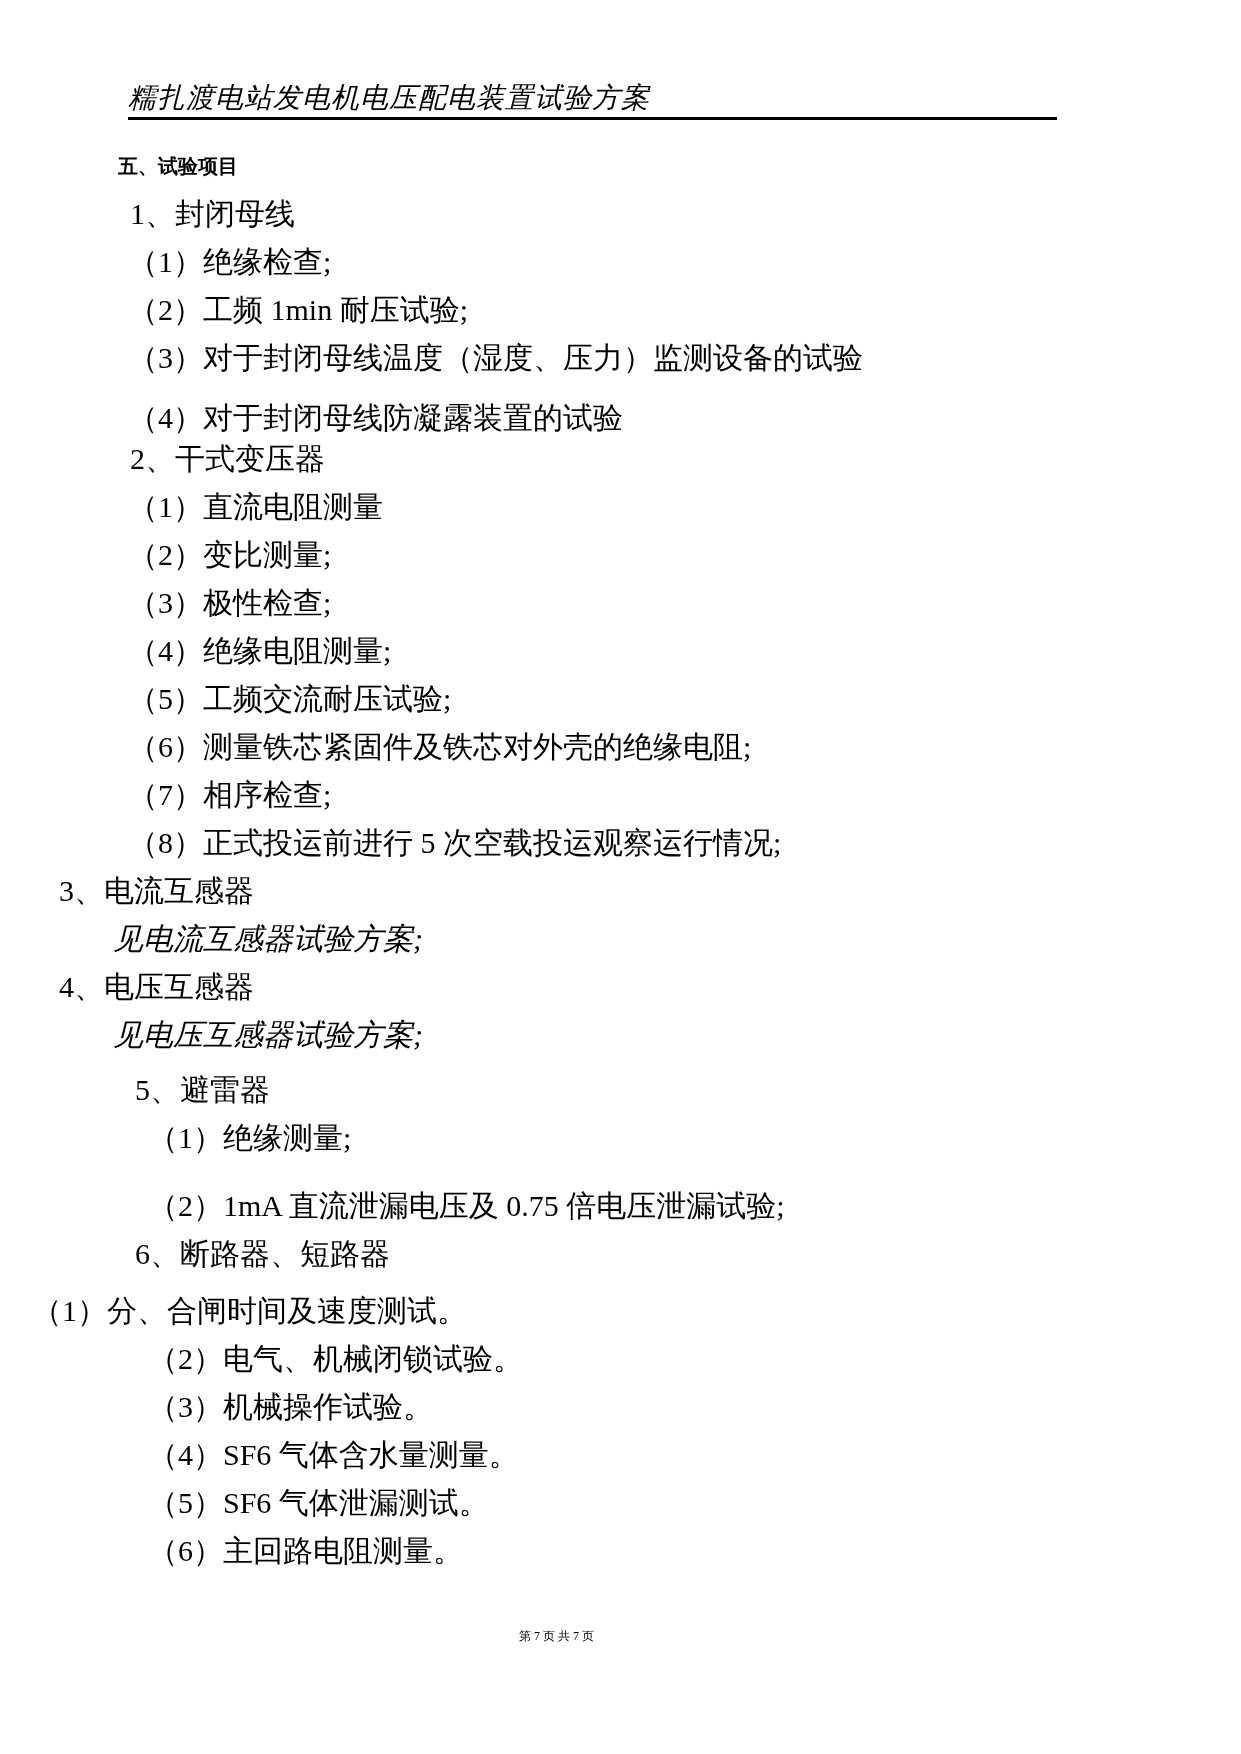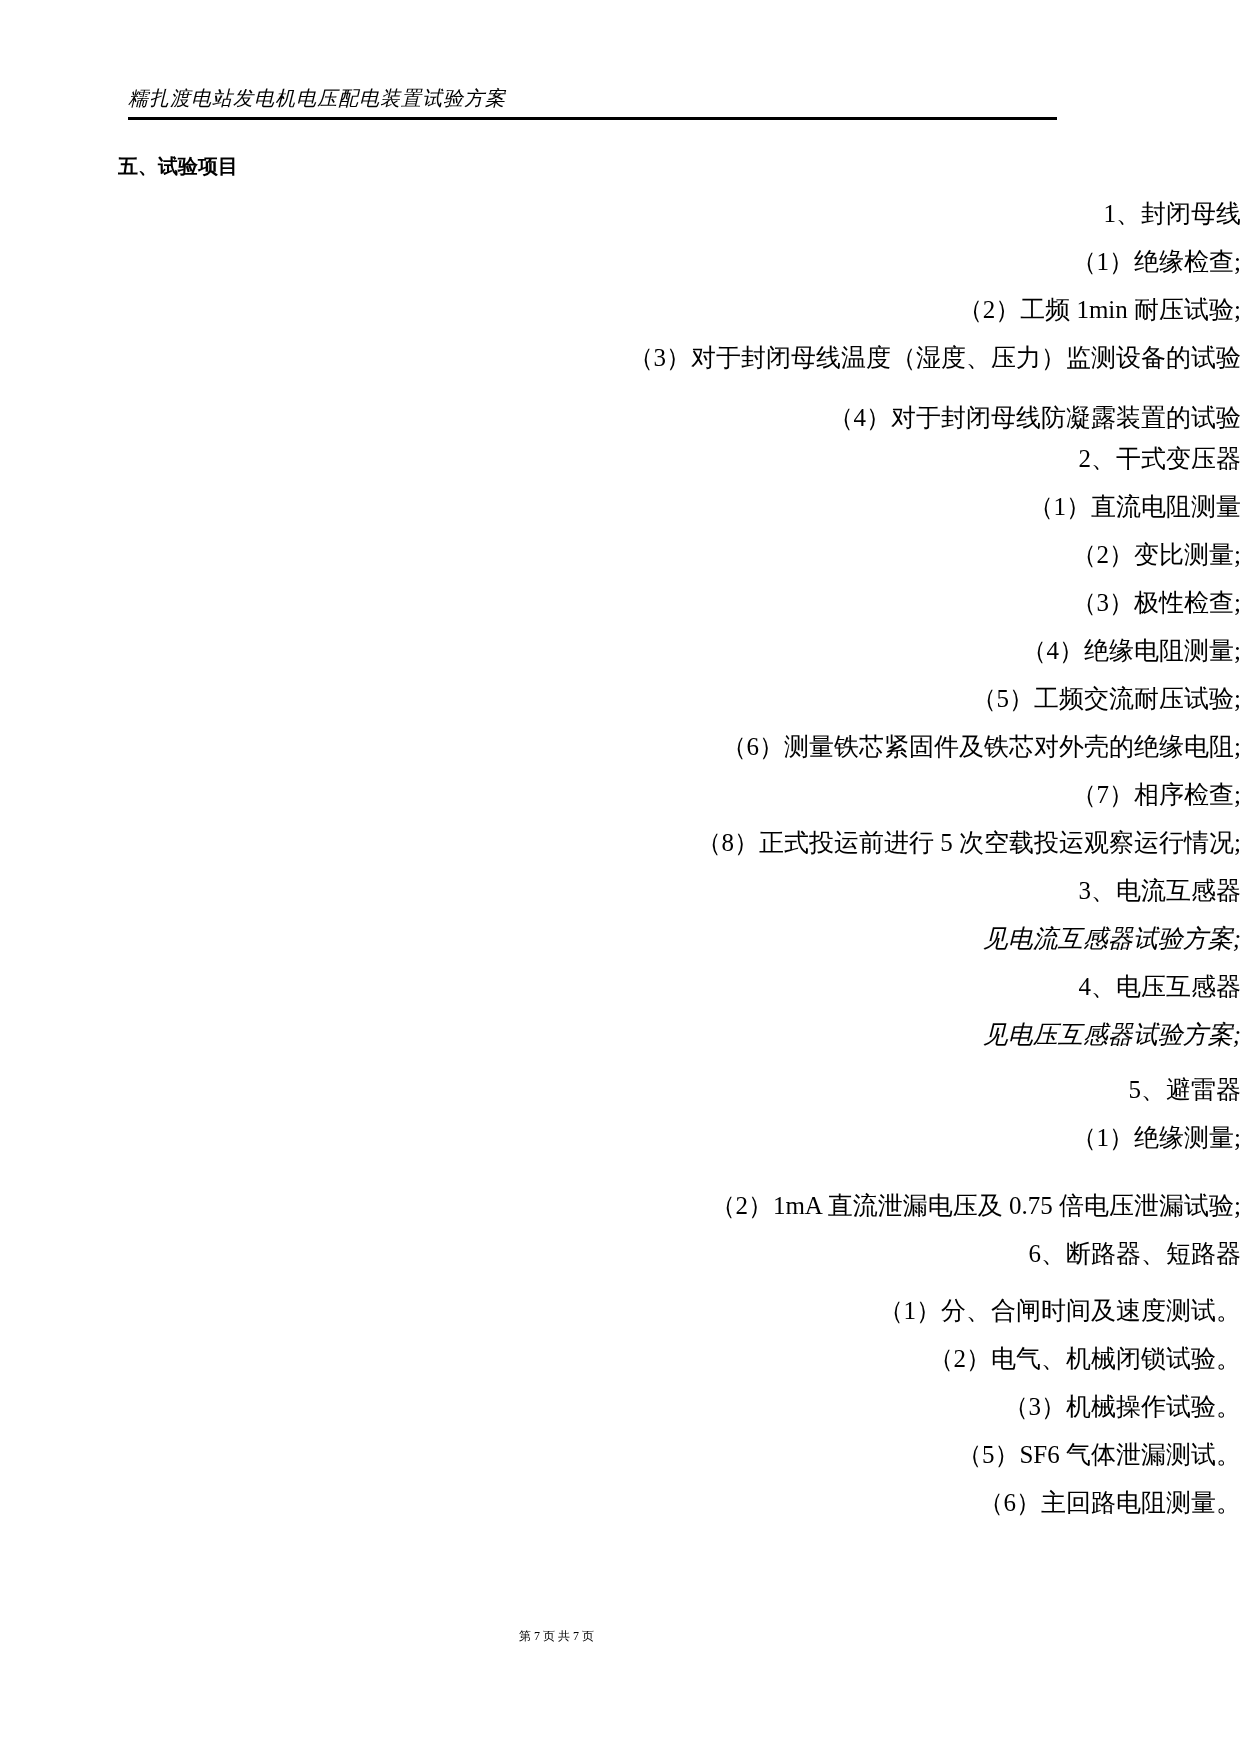--- a/index.html
+++ b/index.html
@@ -18,21 +18,21 @@
   }
   
   .header {
     position: absolute;
     top: 84px;
     left: 128px;
     width: 929px;
   }
   .header-title {
     font-style: italic;
-    font-size: 20px;
+    font-size: 28px;
     line-height: 28px;
     letter-spacing: 1px;
     white-space: pre;
   }
   .header-rule {
     margin-top: 5px;
     height: 3px;
     background: #000000;
   }
   
@@ -48,23 +48,22 @@
     font-size: 20px;
     font-weight: bold;
     height: 32px;
     line-height: 32px;
     margin-bottom: 8px;
     white-space: pre;
   }
   .line {
     height: 48px;
     line-height: 48px;
-    font-size: 25px;
+    font-size: 30px;
     white-space: pre;
-    text-align: right;
   }
   
   .in-num-a { margin-left: 130px; }
   .in-sub-a { margin-left: 128px; }
   .in-num-b { margin-left: 59px; }
   .in-note  { margin-left: 113px; font-style: italic; }
   .in-num-c { margin-left: 135px; }
   .in-sub-c { margin-left: 148px; }
   
   .gap-md  { margin-top: 12px; }
@@ -115,20 +114,21 @@
         <div class="line in-note"><span>见电流互感器试验方案;</span></div>
         <div class="line in-num-b"><span>4、电压互感器</span></div>
         <div class="line in-note"><span>见电压互感器试验方案;</span></div>
         <div class="line in-num-c gap-sm"><span>5、避雷器</span></div>
         <div class="line in-sub-c"><span>（1）绝缘测量;</span></div>
         <div class="line in-sub-c gap-lg"><span>（2）1mA 直流泄漏电压及 0.75 倍电压泄漏试验;</span></div>
         <div class="line in-num-c"><span>6、断路器、短路器</span></div>
         <div class="line in-sub-c gap-xs"><span>（1）分、合闸时间及速度测试。</span></div>
         <div class="line in-sub-c"><span>（2）电气、机械闭锁试验。</span></div>
         <div class="line in-sub-c"><span>（3）机械操作试验。</span></div>
+        <div class="line in-sub-c"><span>（4）SF6 气体含水量测量。</span></div>
         <div class="line in-sub-c"><span>（5）SF6 气体泄漏测试。</span></div>
         <div class="line in-sub-c"><span>（6）主回路电阻测量。</span></div>
       </div>
   </div>
 
   <div class="footer">第 7 页 共 7 页</div>
 
 </div>
 
 </body></html>

